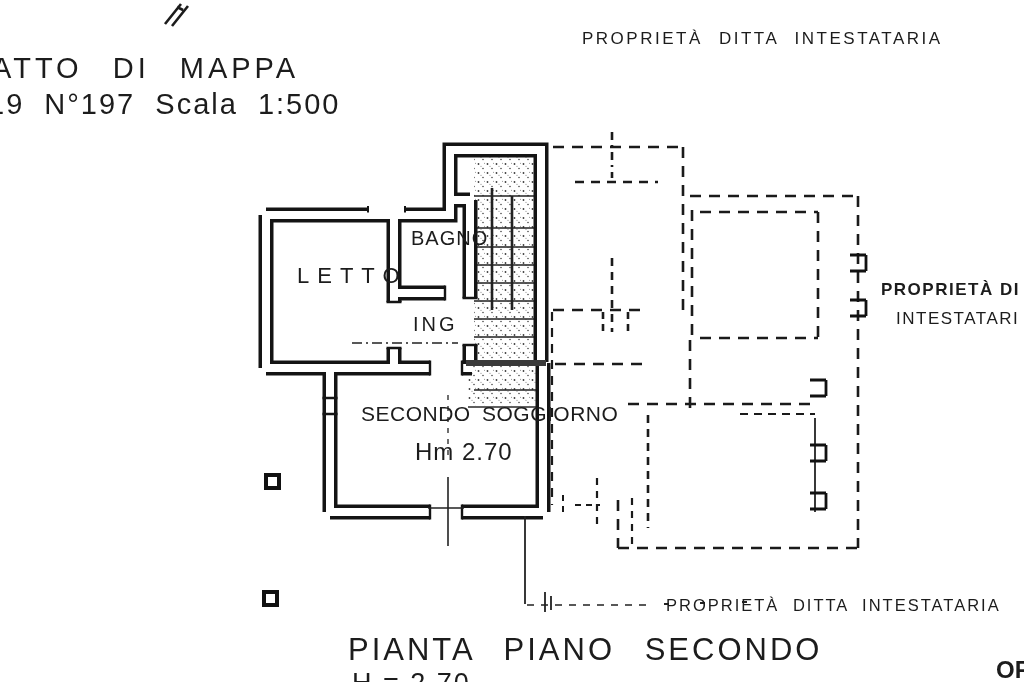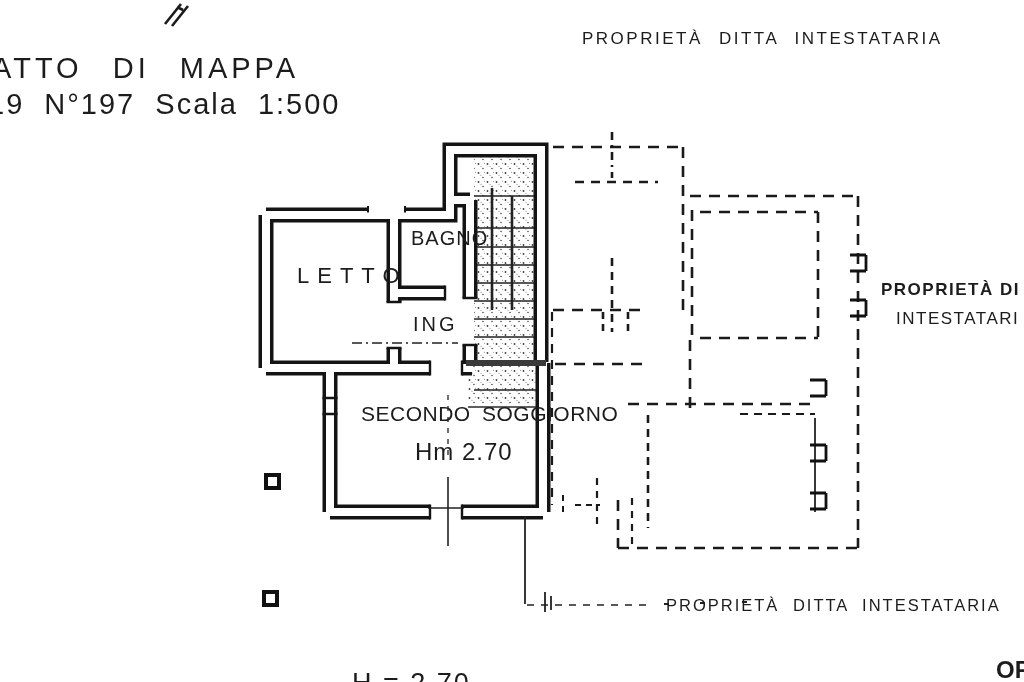--- a/index.html
+++ b/index.html
@@ -157,16 +157,17 @@
   <div class="txt t-right1">PROPRIETÀ DI</div>
   <div class="txt t-right2">INTESTATARI</div>
 
   <div class="txt t-bagno">BAGNO</div>
   <div class="txt t-letto">LETTO</div>
   <div class="txt t-ing">ING</div>
   <div class="txt t-cucina">SECONDO SOGGIORNO</div>
   <div class="txt t-hm">Hm 2.70</div>
 
   <div class="txt t-botprop">PROPRIETÀ DITTA INTESTATARIA</div>
+  <div class="txt t-title">PIANTA PIANO SECONDO</div>
   <div class="txt t-h">H = 2.70</div>
   <div class="txt t-corner">OPI</div>
 
 </div>
 
 </body></html>

